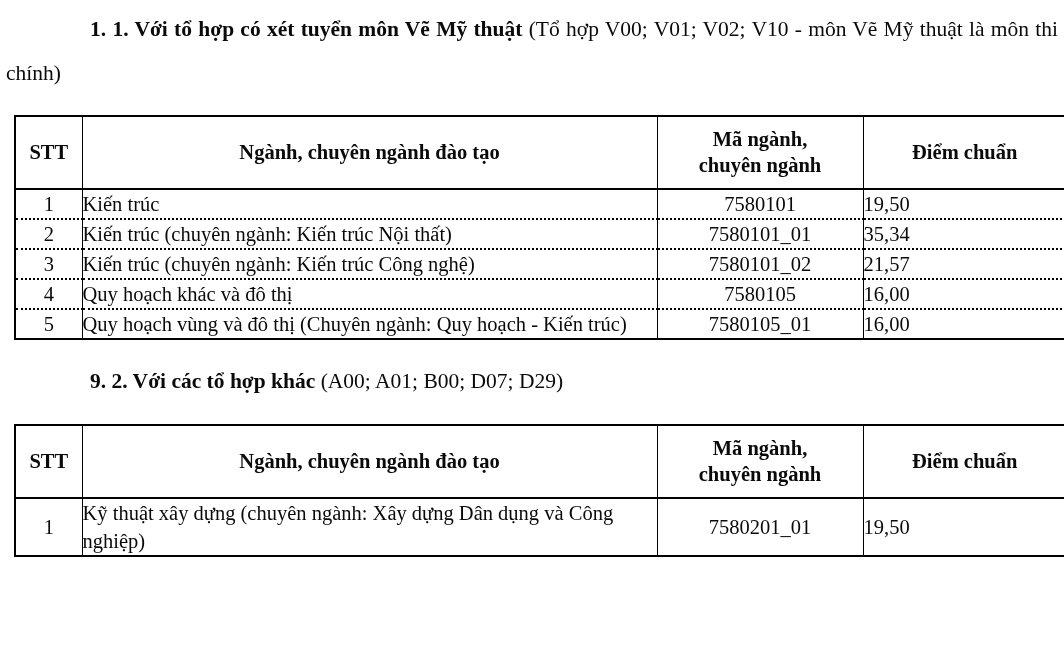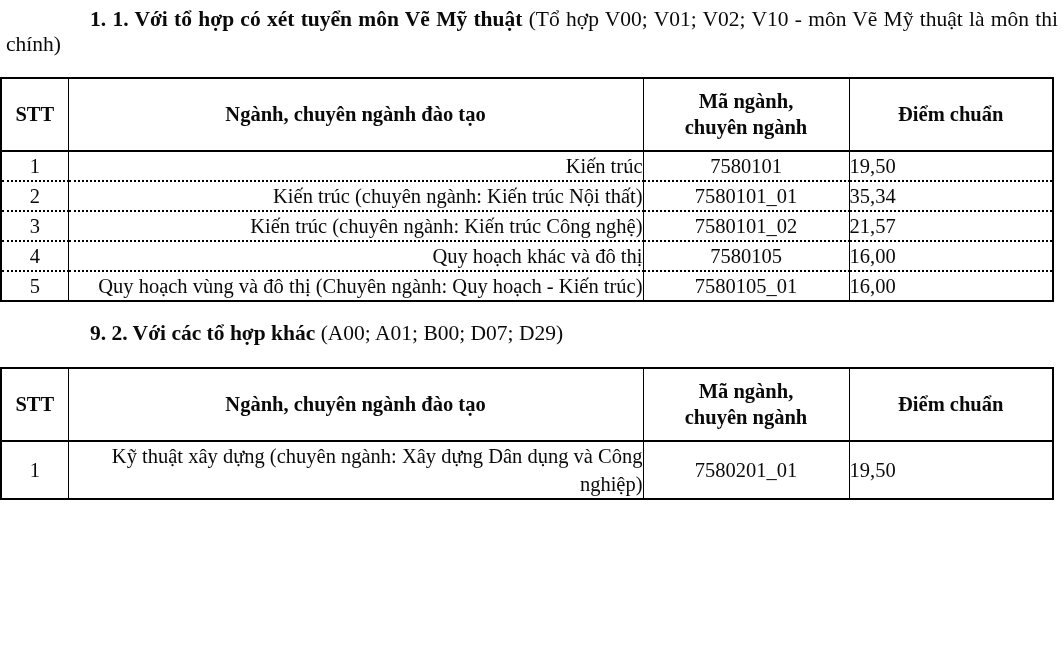--- a/index.html
+++ b/index.html
@@ -20,41 +20,41 @@
   .page {
     position: relative;
     width: 1064px;
     height: 657px;
     box-sizing: border-box;
   }
 
   
   .heading {
     font-size: 21.5px;
-    line-height: 25px;
+    line-height: 44px;
     text-align: justify;
     margin: 0;
     padding: 0 6px 0 6px;
   }
   .heading .bold {
     font-weight: bold;
   }
 
   #heading-1 {
     padding-top: 7px;
     text-indent: 84px;
   }
   #heading-2 {
     padding-top: 19px;
     text-indent: 84px;
   }
 
   
   .tbl-wrap {
-    padding: 0 0;
+    padding: 0 14px;
     box-sizing: border-box;
   }
   #table-1-wrap { margin-top: 20px; }
   #table-2-wrap { margin-top: 21px; }
 
   table.score-table {
     width: 1052px;
     border-collapse: collapse;
     table-layout: fixed;
     font-size: 20.5px;
@@ -99,21 +99,21 @@
   }
   table.score-table tbody tr:last-child > td {
     border-bottom: none;
   }
 
   .cell-stt {
     text-align: center;
     padding: 8px 2px 9px 2px;
   }
   .cell-name {
-    text-align: right;
+    text-align: left;
     padding: 7px 10px 8px 12px;
   }
   .cell-code {
     text-align: center;
     padding: 8px 4px 9px 4px;
   }
   .cell-score {
     padding: 8px 4px 9px 4px;
   }
 

